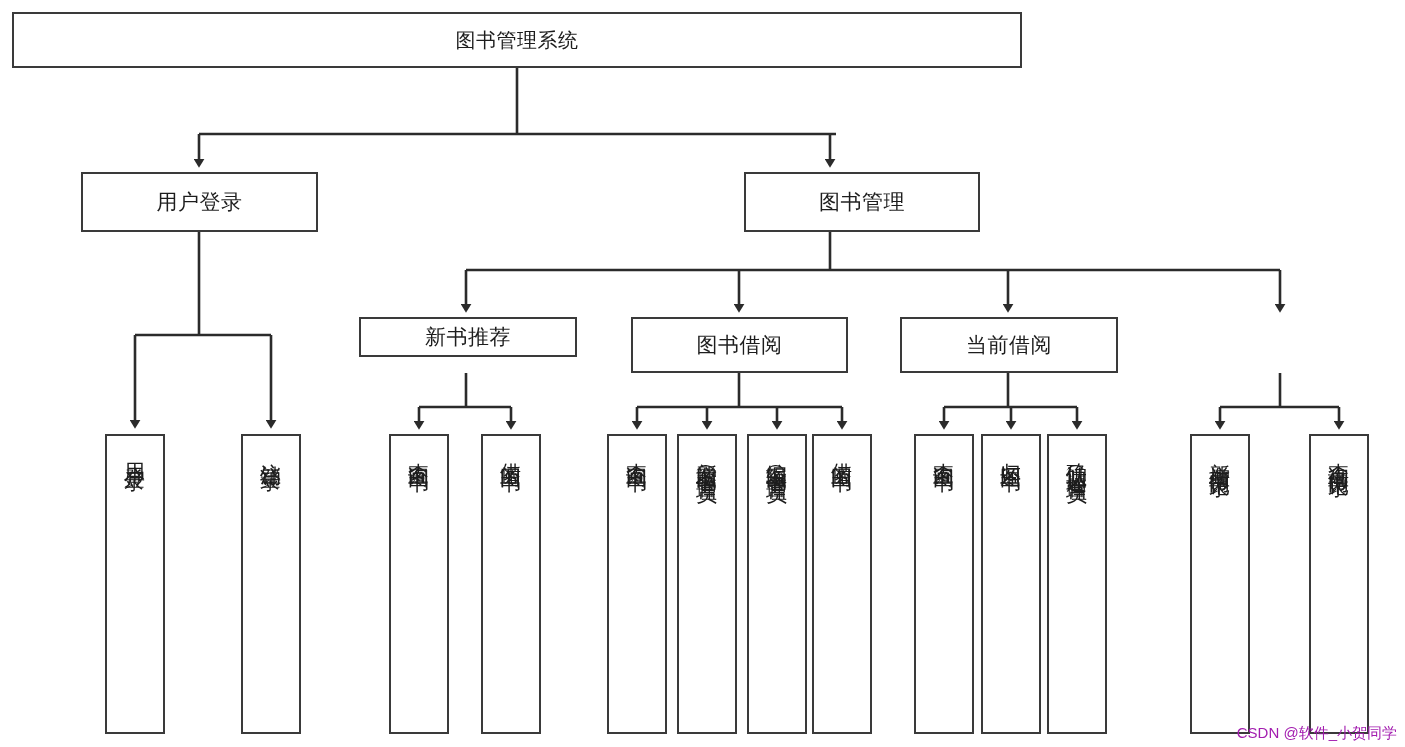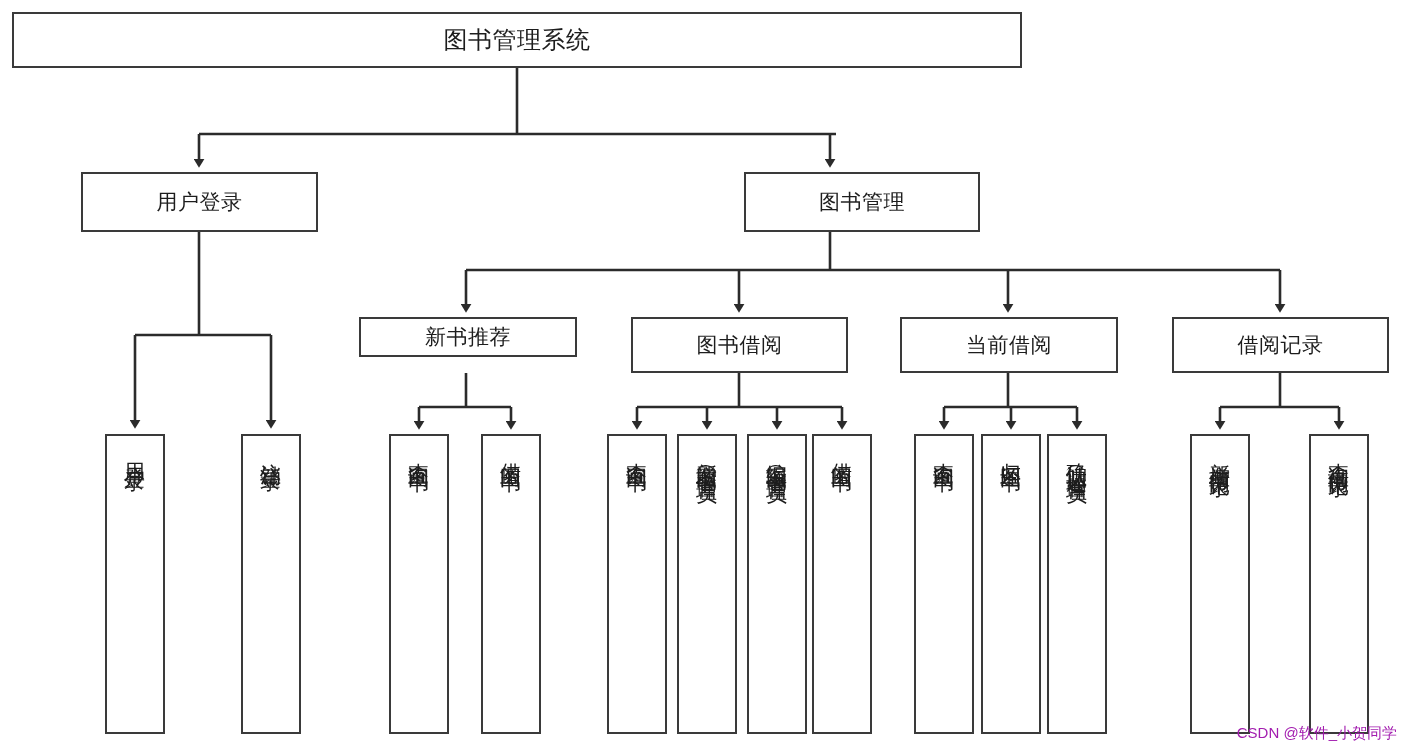--- a/index.html
+++ b/index.html
@@ -26,21 +26,21 @@
   }
   .node .lbl{
     display:block;
     white-space:pre;
     line-height:1.12;
     letter-spacing:0.5px;
   }
 
   
   .h-node .lbl{font-size:21px;}
-  #n-root .lbl{font-size:24px;text-align:right;}
+  #n-root .lbl{font-size:20px;text-align:right;}
 
   
   .v-node{
     padding-top:10px;
     align-items:flex-start;
     justify-content:center;
   }
   .v-node .lbl{
     writing-mode:vertical-rl;
     text-orientation:upright;
@@ -127,23 +127,20 @@
 
   <div class="node h-node" style="left:359px;top:317px;width:218px;height:40px;">
     <span class="lbl">新书推荐</span>
   </div>
   <div class="node h-node" style="left:631px;top:317px;width:217px;height:56px;">
     <span class="lbl">图书借阅</span>
   </div>
   <div class="node h-node" style="left:900px;top:317px;width:218px;height:56px;">
     <span class="lbl">当前借阅</span>
   </div>
-  <div class="node h-node" style="left:1172px;top:317px;width:217px;height:56px;">
-    <span class="lbl">借阅记录</span>
-  </div>
 
   <div class="node v-node" style="left:105px;top:434px;width:60px;height:300px;">
     <span class="lbl">用户登录</span>
   </div>
   <div class="node v-node" style="left:241px;top:434px;width:60px;height:300px;">
     <span class="lbl">注销登录</span>
   </div>
 
   <div class="node v-node" style="left:389px;top:434px;width:60px;height:300px;">
     <span class="lbl">查询图书</span>

